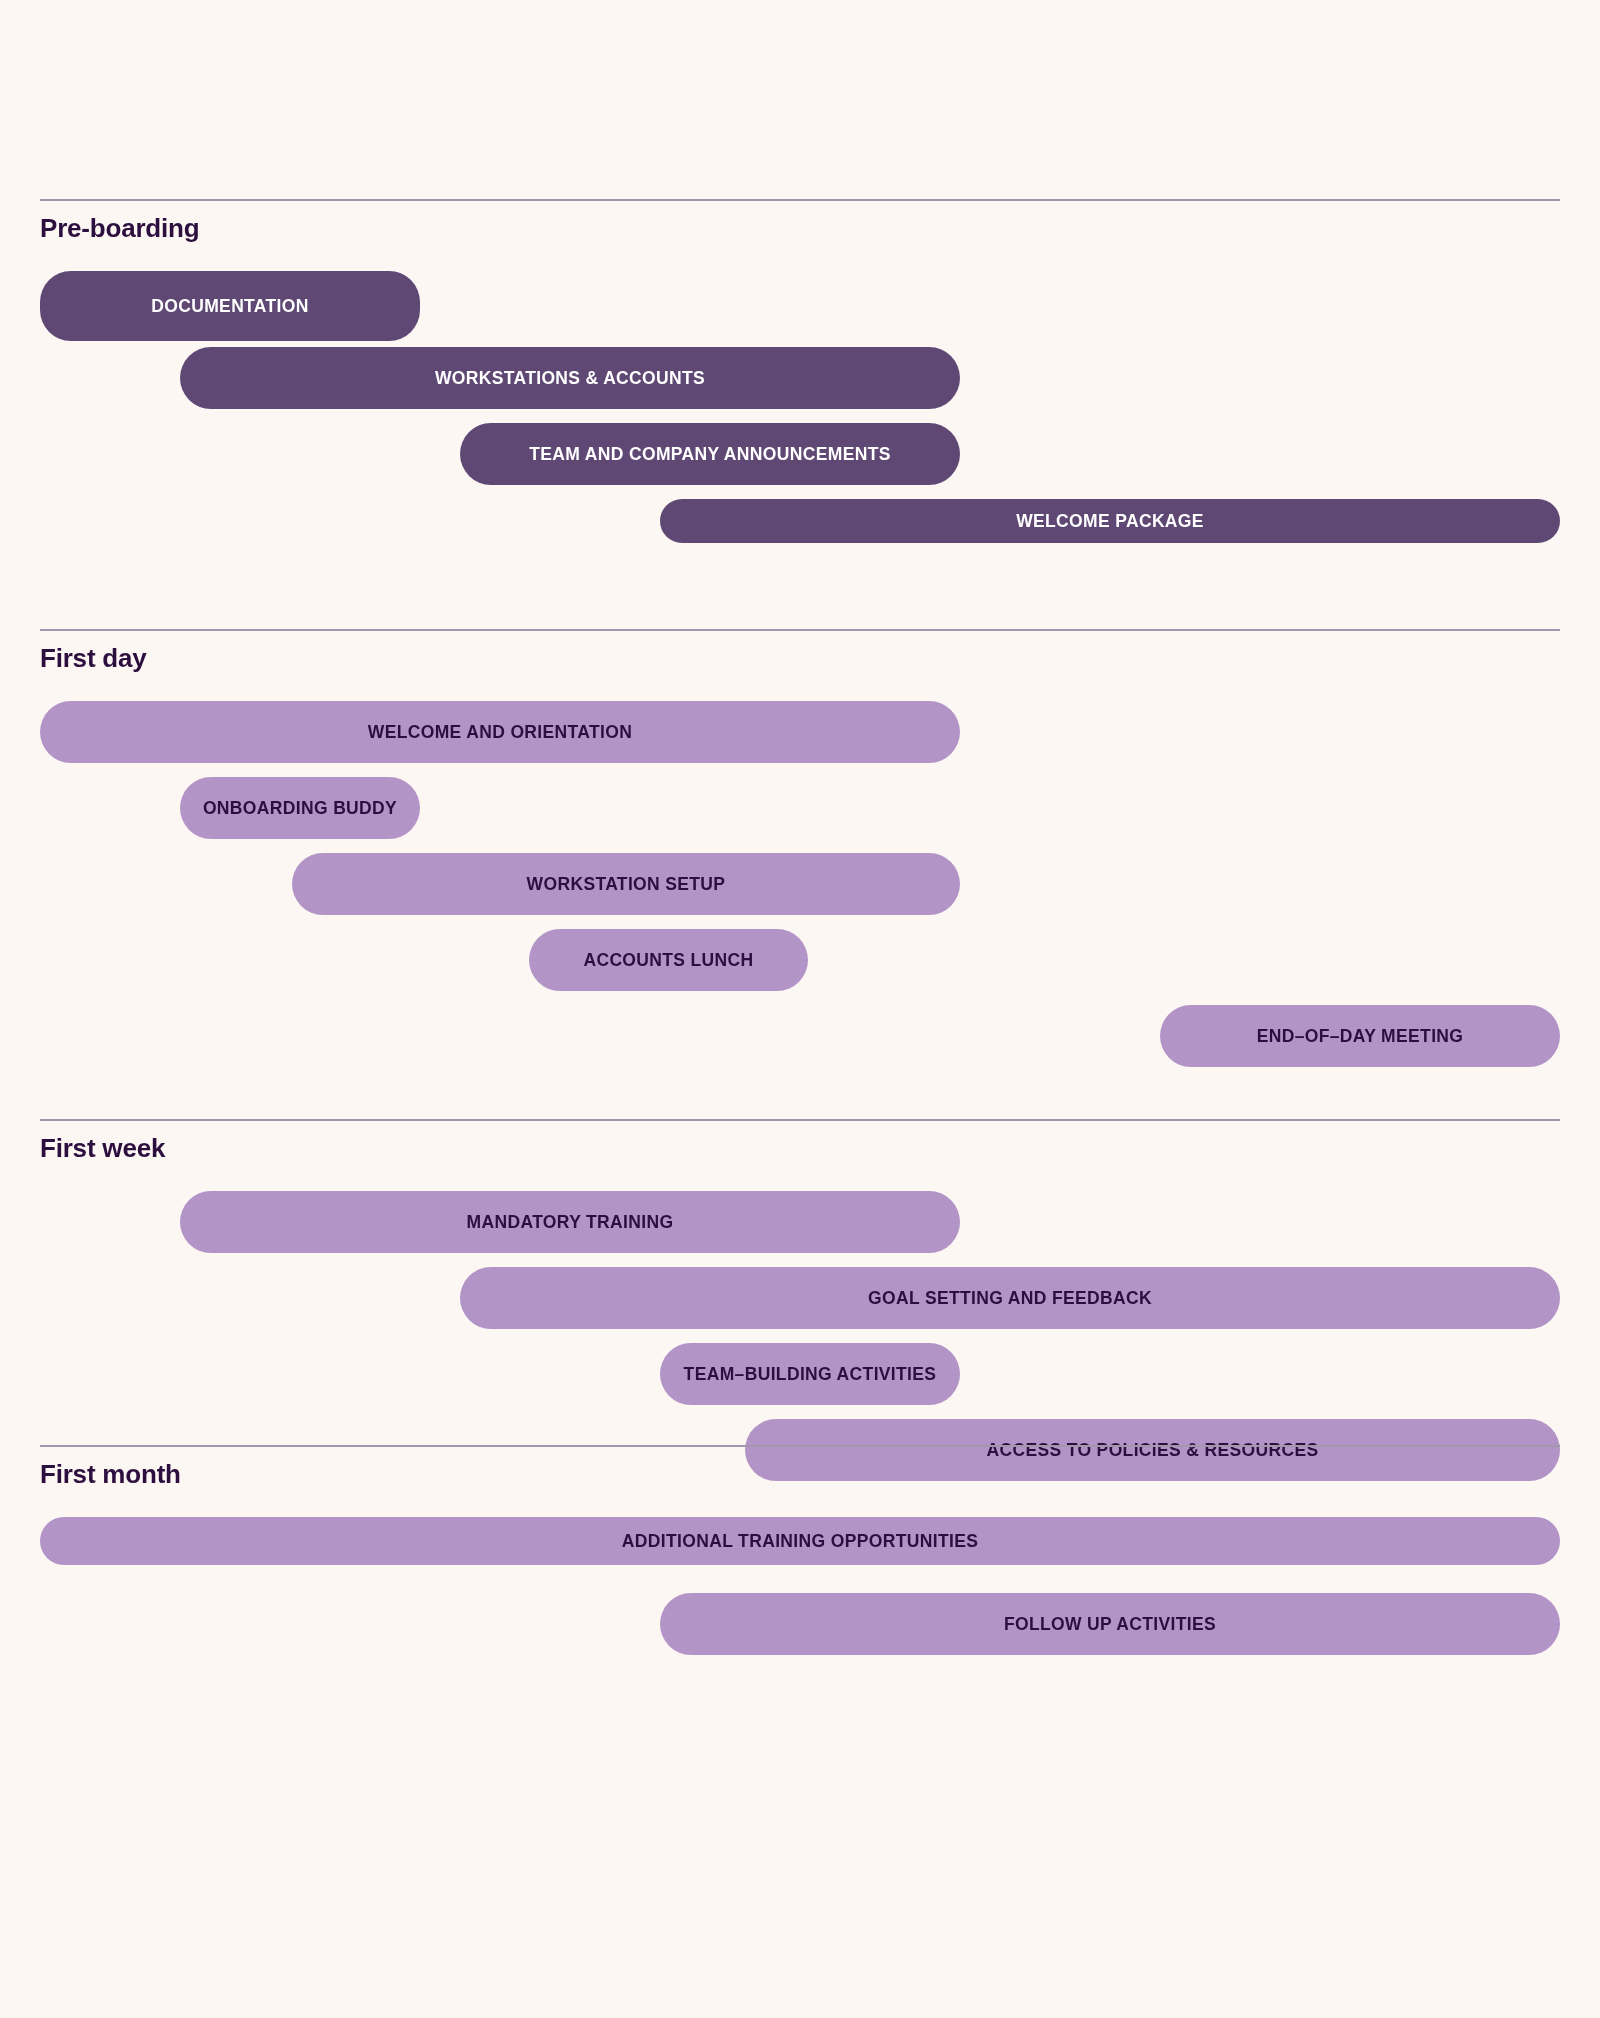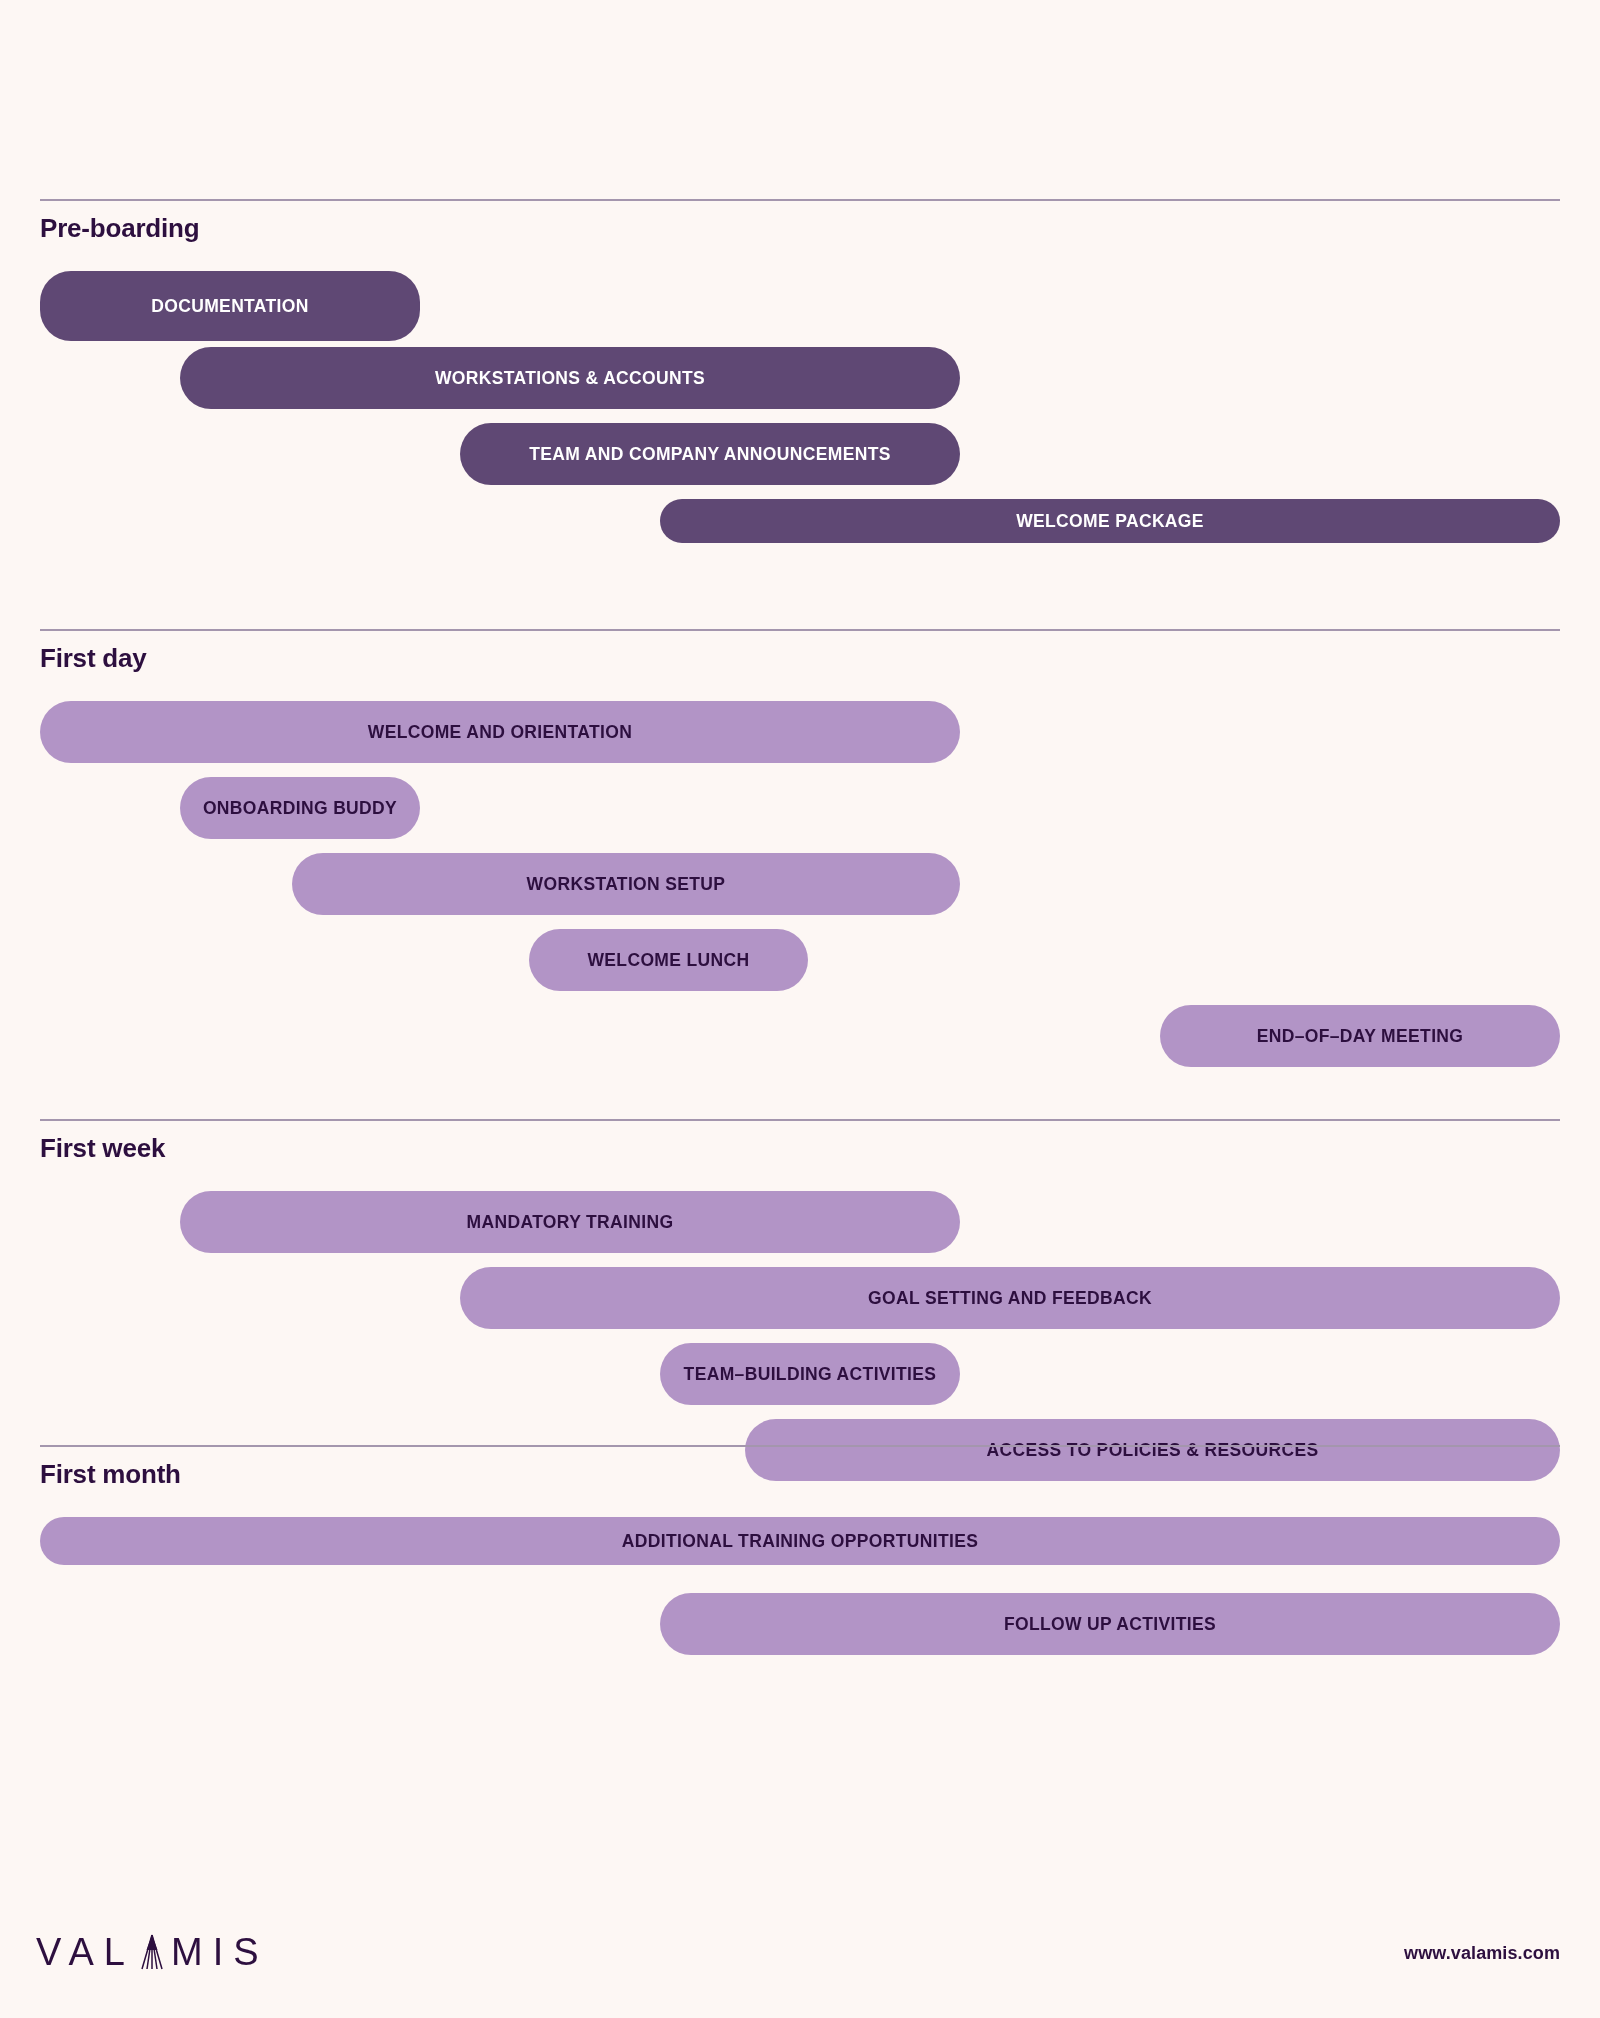--- a/index.html
+++ b/index.html
@@ -161,21 +161,21 @@
         <div class="bar light" style="left: 0px; width: 920px; top: 72px; height: 62px; background: rgb(178, 148, 198); align-items: center;">
           <span class="bar-label">WELCOME AND ORIENTATION</span>
         </div>
         <div class="bar light" style="left: 140px; width: 240px; top: 148px; height: 62px; background: rgb(178, 148, 198); align-items: center;">
           <span class="bar-label">ONBOARDING BUDDY</span>
         </div>
         <div class="bar light" style="left: 252px; width: 668px; top: 224px; height: 62px; background: rgb(178, 148, 198);">
           <span class="bar-label">WORKSTATION SETUP</span>
         </div>
         <div class="bar light" style="left: 489px; width: 279px; top: 300px; height: 62px; background: rgb(178, 148, 198);">
-          <span class="bar-label">WELCOME LUNCH</span>
+          <span class="bar-label">ACCOUNTS LUNCH</span>
         </div>
         <div class="bar light" style="left: 1120px; width: 400px; top: 376px; height: 62px; background: rgb(178, 148, 198);">
           <span class="bar-label">END–OF–DAY MEETING</span>
         </div>
       </div>
       <div class="section" style="top: 1119px;">
         <div class="divider"></div>
         <div class="section-label">First week</div>
         <div class="bar light" style="left: 140px; width: 780px; top: 72px; height: 62px; background: rgb(178, 148, 198);">
           <span class="bar-label">MANDATORY TRAINING</span>
@@ -195,35 +195,14 @@
         <div class="section-label">First month</div>
         <div class="bar light" style="left: 0px; width: 1520px; top: 72px; height: 48px; background: rgb(178, 148, 198);">
           <span class="bar-label">ADDITIONAL TRAINING OPPORTUNITIES</span>
         </div>
         <div class="bar light" style="left: 620px; width: 900px; top: 148px; height: 62px; background: rgb(178, 148, 198);">
           <span class="bar-label">FOLLOW UP ACTIVITIES</span>
         </div>
       </div>
     </div>
 
-  <div class="footer">
-    <div class="logo">
-      <span class="logo-text">
-        <span>VAL</span>
-        <span class="logo-mark">
-          <svg width="34" height="38" viewBox="0 0 34 38" aria-hidden="true">
-            <g stroke="#2d0f3f" stroke-width="1.5" fill="none" stroke-linecap="butt">
-              <path d="M17 2 L17 36"></path>
-              <path d="M17 2 L12 36"></path>
-              <path d="M17 2 L7 36"></path>
-              <path d="M17 2 L22 36"></path>
-              <path d="M17 2 L27 36"></path>
-            </g>
-            <path d="M17 2 L11.5 17 L22.5 17 Z" fill="#2d0f3f"></path>
-          </svg>
-        </span>
-        <span>MIS</span>
-      </span>
-    </div>
-    <div class="site-url">www.valamis.com</div>
-  </div>
 
 </div>
 
 </body></html>

